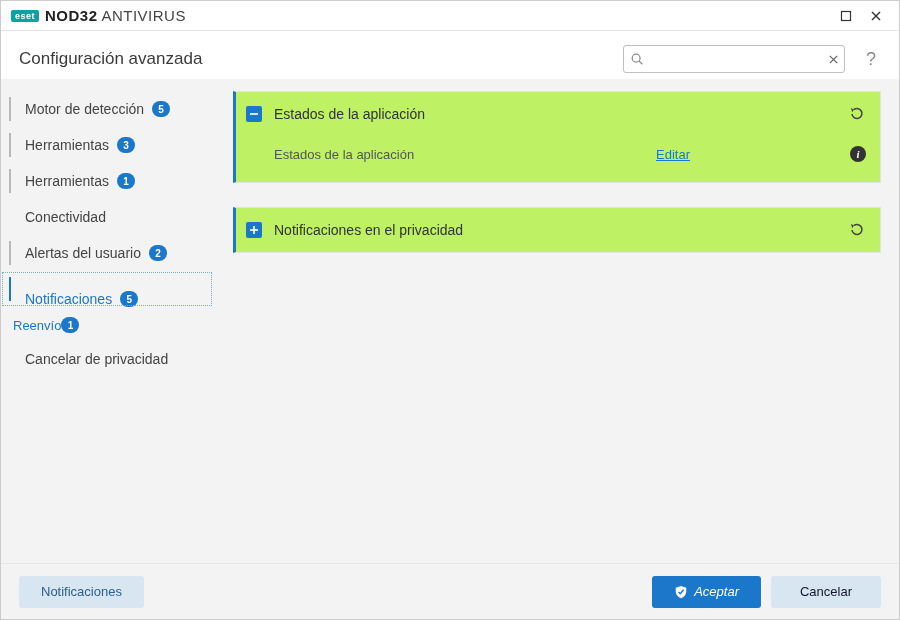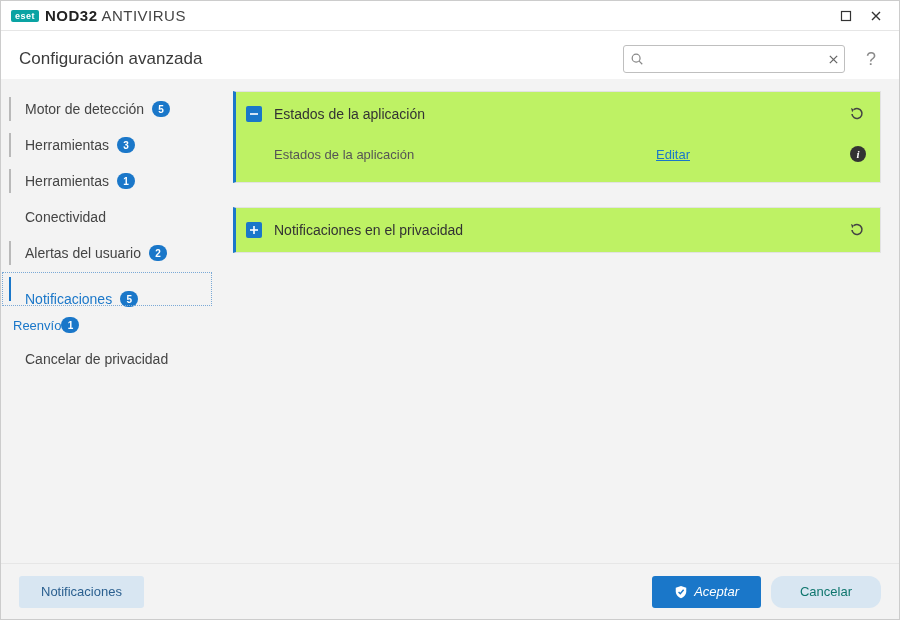--- a/index.html
+++ b/index.html
@@ -47,21 +47,21 @@
   .setting-row { display: flex; align-items: center; height: 28px; font-size: 13px; color: #555; }
   .setting-label { flex: 1; }
   .setting-action { color: #1a77c9; cursor: pointer; margin-right: 160px; text-decoration: underline; }
   .info-icon { width: 16px; height: 16px; border-radius: 50%; background: #333; color: #fff; font-size: 11px; font-weight: 700; display: flex; align-items: center; justify-content: center; cursor: pointer; font-style: italic; font-family: Georgia, serif; }
   
   .footer { height: 56px; background: #f3f3f3; border-top: 1px solid #e6e6e6; display: flex; align-items: center; padding: 0 18px; gap: 10px; }
   .footer-spacer { flex: 1; }
   .btn { height: 32px; padding: 0 22px; border-radius: 3px; font-size: 13px; display: inline-flex; align-items: center; justify-content: center; gap: 6px; cursor: pointer; border: none; }
   .btn-default { background: #d8e6f2; color: #2a5f8f; }
   .btn-primary { background: #1a77c9; color: #fff; font-style: italic; }
-  .btn-secondary { background: #d8e6f2; color: #0f766e; min-width: 110px; border-radius: 12px; }
+  .btn-secondary { background: #d8e6f2; color: #0f172a; min-width: 110px; }
   .shield-icon { width: 14px; height: 14px; }
 </style>
 </head>
 <body>
 
 <div class="window">
 
   <div class="titlebar">
     <div class="brand">
       <span class="brand-badge">eset</span>

